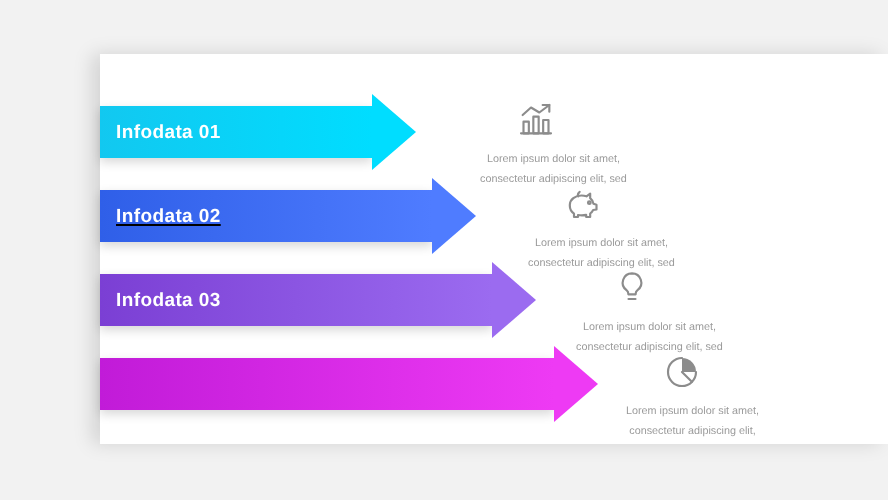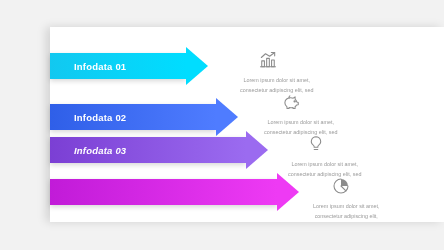--- a/index.html
+++ b/index.html
@@ -42,21 +42,21 @@
     width:0;height:0;
     border-top:19px solid transparent;
     border-bottom:19px solid transparent;
   }
   .arrow-label{
     position:relative;z-index:2;
     color:#ffffff;
     font-size:9.5px;
     font-weight:bold;
     letter-spacing:.2px;
-    margin-left:24px;
+    margin-left:8px;
     white-space:nowrap;
   }
 
   
   .info{position:absolute;}
   .info-icon{
     display:block;
     margin:0 auto 5px auto;
     width:20px;height:20px;
     color:#8c8c8c;
@@ -99,21 +99,21 @@
           </svg>
         </span>
         <div class="info-text">
           <span>Lorem ipsum dolor sit amet,</span>
           <span>consectetur adipiscing elit, sed</span>
         </div>
       </div>
     </div>
 
     <div class="row" id="row-2">
-      <div class="arrow" id="arrow-2" style="top: 104px;">
+      <div class="arrow" id="arrow-2" style="top: 95px; text-decoration: underline;">
         <div class="arrow-body" id="arrowbody-2" style="width: 166px; background: linear-gradient(90deg, rgb(47, 95, 232) 0%, rgb(79, 124, 255) 100%);">
           <span class="arrow-label">Infodata 02</span>
           <span class="arrow-head" id="arrowhead-2" style="border-left: 22px solid rgb(79, 124, 255);"></span>
         </div>
       </div>
       <div class="info" id="info-2" style="left: 264px; top: 92px;">
         <span class="info-icon" style="margin-left: 18px; margin-right: auto;">
           <svg viewBox="0 0 24 24" fill="none" stroke="currentColor" stroke-width="1.3" stroke-linecap="round" stroke-linejoin="round">
             <path d="M3.5 12.5c0-3.3 3.3-5.6 7-5.6 1.1 0 2.1.2 3 .5l2.2-1.6v2.7c1.1.9 1.8 2.1 2 3.4l1.8.6v2.8l-2 .3c-.4.8-1 1.5-1.8 2.1v2.1h-2.4v-1.3c-.8.2-1.7.3-2.6.3-.8 0-1.6-.1-2.3-.2v1.2H6v-2c-1.5-1.1-2.5-2.7-2.5-4.6z"></path>
             <circle cx="15.2" cy="11.2" r="0.8"></circle>
@@ -121,21 +121,21 @@
           </svg>
         </span>
         <div class="info-text">
           <span>Lorem ipsum dolor sit amet,</span>
           <span>consectetur adipiscing elit, sed</span>
         </div>
       </div>
     </div>
 
     <div class="row" id="row-3">
-      <div class="arrow" id="arrow-3" style="top: 137px; font-style: italic;">
+      <div class="arrow" id="arrow-3" style="top: 137px;">
         <div class="arrow-body" id="arrowbody-3" style="width: 196px; background: linear-gradient(90deg, rgb(123, 63, 212) 0%, rgb(155, 107, 240) 100%);">
           <span class="arrow-label">Infodata 03</span>
           <span class="arrow-head" id="arrowhead-3" style="border-left: 22px solid rgb(155, 107, 240);"></span>
         </div>
       </div>
       <div class="info" id="info-3" style="left: 288px; top: 134px;">
         <span class="info-icon" style="margin-left: 18px; margin-right: auto;">
           <svg viewBox="0 0 24 24" fill="none" stroke="currentColor" stroke-width="1.3" stroke-linecap="round" stroke-linejoin="round">
             <path d="M12 3.2a5.6 5.6 0 0 0-3.3 10.1c.7.5 1.1 1.3 1.1 2.1v.4h4.4v-.4c0-.8.4-1.6 1.1-2.1A5.6 5.6 0 0 0 12 3.2z"></path>
             <line x1="9.9" y1="18.6" x2="14.1" y2="18.6"></line>

